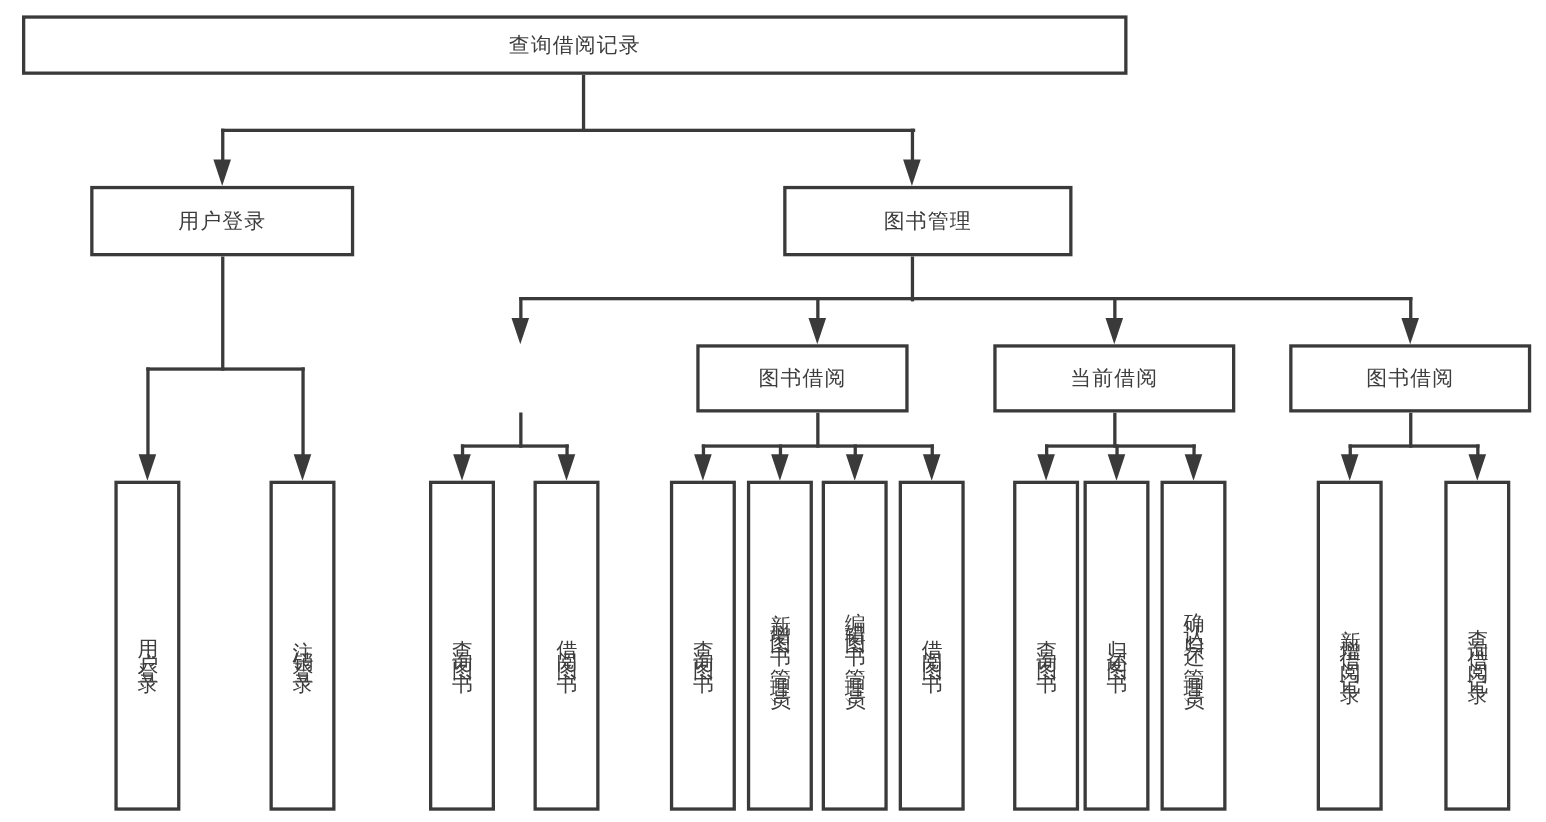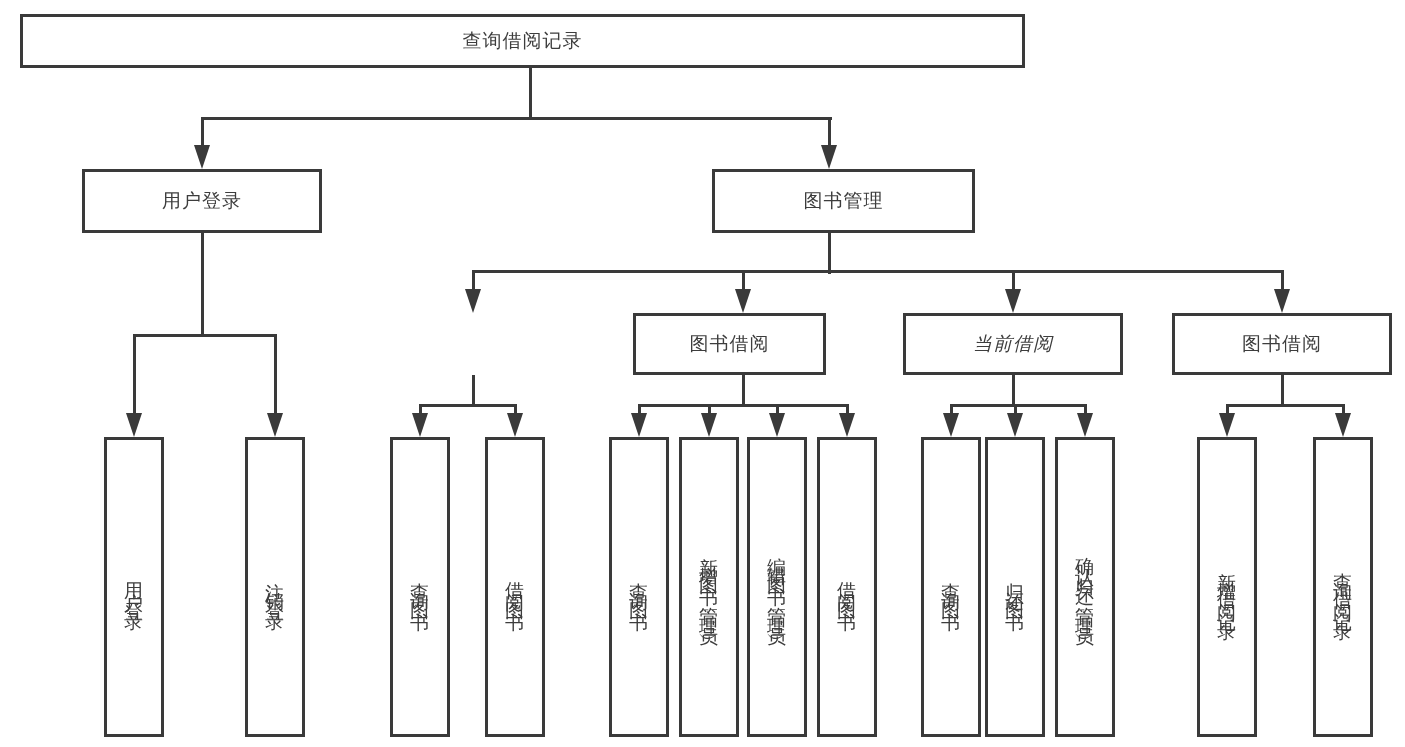--- a/index.html
+++ b/index.html
@@ -105,21 +105,21 @@
   <div class="vline" style="left:472px; top:270px; height:21px;"></div>
   <div class="vline" style="left:742px; top:270px; height:21px;"></div>
   <div class="vline" style="left:1012px; top:270px; height:21px;"></div>
   <div class="vline" style="left:1281px; top:270px; height:21px;"></div>
   <div class="arrow" style="left:465px; top:289px;"></div>
   <div class="arrow" style="left:735px; top:289px;"></div>
   <div class="arrow" style="left:1005px; top:289px;"></div>
   <div class="arrow" style="left:1274px; top:289px;"></div>
 
   <div class="node" style="left:633px; top:313px; width:193px; height:62px;">图书借阅</div>
-  <div class="node" style="left:903px; top:313px; width:220px; height:62px;font-style:italic;">当前借阅</div>
+  <div class="node" style="left:903px; top:313px; width:220px; height:62px;">当前借阅</div>
   <div class="node" style="left:1172px; top:313px; width:220px; height:62px;">图书借阅</div>
 
   <div class="vline" style="left:472px; top:375px; height:32px;"></div>
   <div class="hline" style="left:419px; top:404px; width:98px;"></div>
   <div class="vline" style="left:419px; top:404px; height:11px;"></div>
   <div class="vline" style="left:514px; top:404px; height:11px;"></div>
   <div class="arrow" style="left:412px; top:413px;"></div>
   <div class="arrow" style="left:507px; top:413px;"></div>
 
   <div class="vline" style="left:742px; top:375px; height:32px;"></div>

